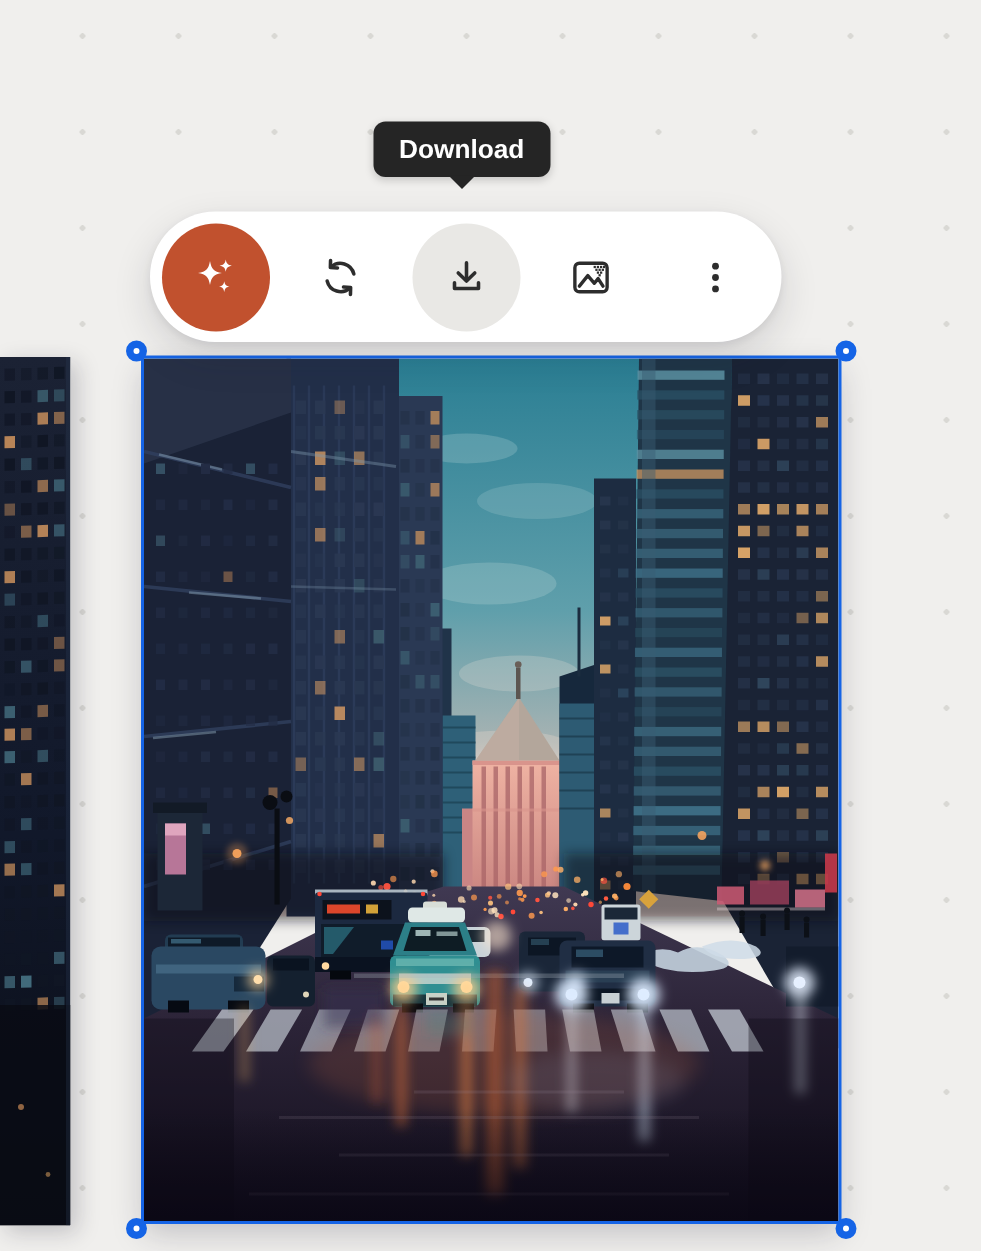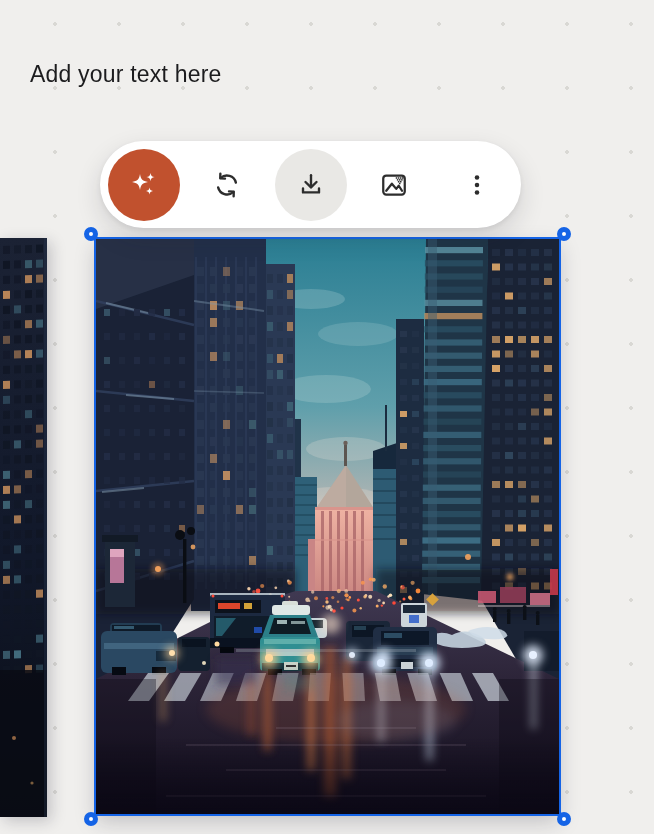--- a/index.html
+++ b/index.html
@@ -70,22 +70,24 @@
   .h-tl{ left:-10px; top:-10px; }
   .h-tr{ right:-10px; top:-10px; }
   .h-bl{ left:-10px; bottom:-10px; }
   .h-br{ right:-10px; bottom:-10px; }
 </style>
 </head>
 <body>
 
 <div class="stage">
 
-  <div class="canvas-text">Add your text here</div>
-
+
+  <div class="tooltip">
+    <span>Download</span>
+  </div>
 
   <div class="toolbar">
     <button class="tb-btn ai">
       <span>
         <svg width="38" height="38" viewBox="0 0 38 38">
           <path fill="#ffffff" d="M15,8 C16,13.5 17.5,15 23,16 C17.5,17 16,18.5 15,24 C14,18.5 12.5,17 7,16 C12.5,15 14,13.5 15,8 Z"></path>
           <path fill="#ffffff" d="M25.5,7 C26,9.8 26.8,10.6 29.6,11.1 C26.8,11.6 26,12.4 25.5,15.2 C25,12.4 24.2,11.6 21.4,11.1 C24.2,10.6 25,9.8 25.5,7 Z"></path>
           <path fill="#ffffff" d="M24.5,21.5 C24.95,23.9 25.6,24.6 28,25 C25.6,25.5 24.95,26.2 24.5,28.6 C24.05,26.2 23.4,25.5 21,25 C23.4,24.6 24.05,23.9 24.5,21.5 Z"></path>
         </svg>
       </span>

